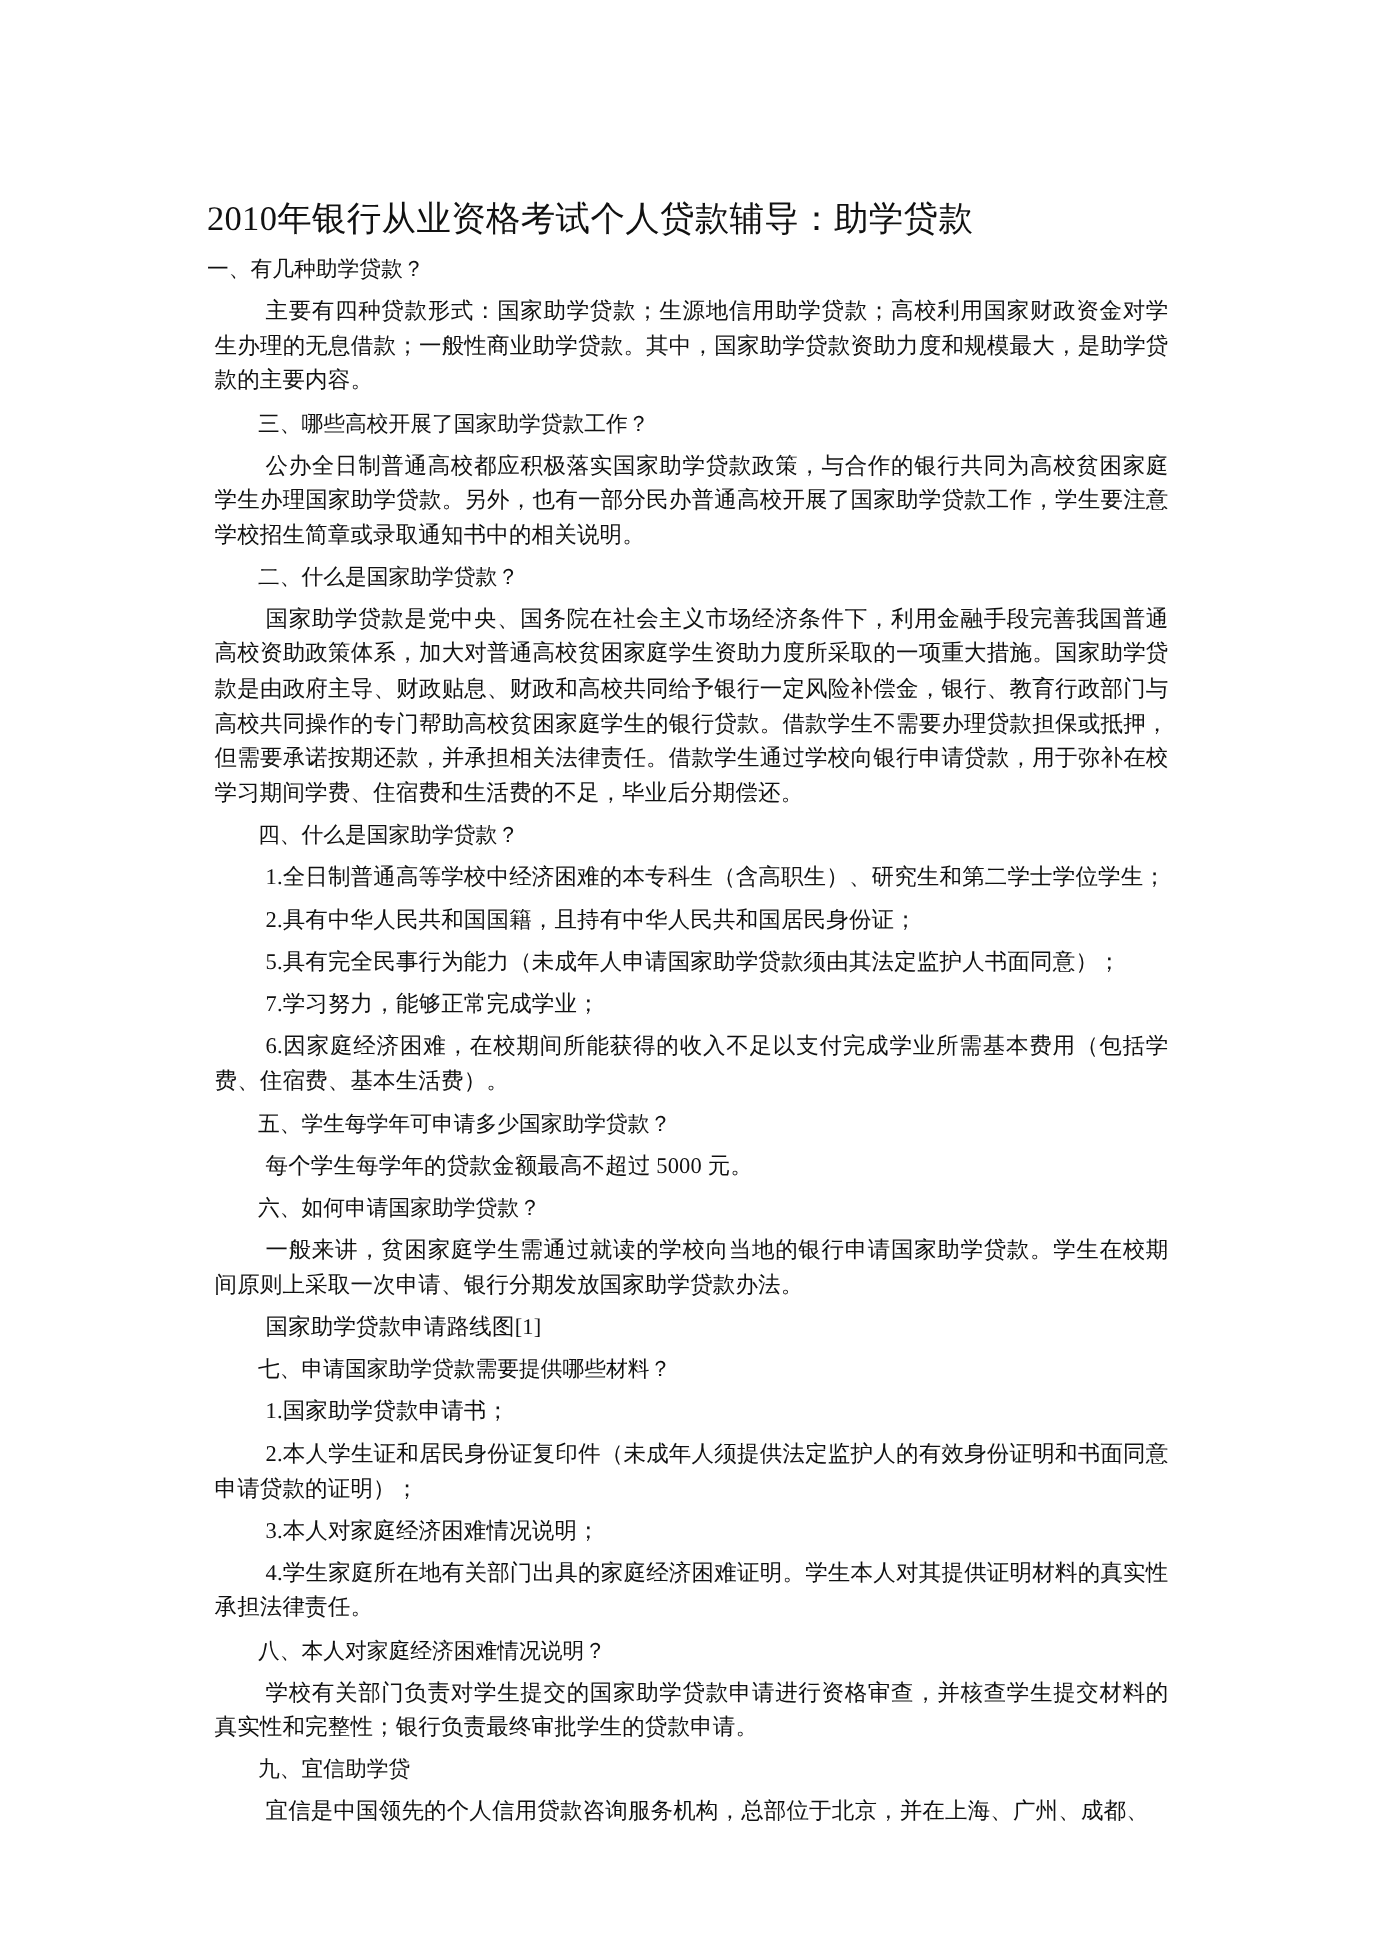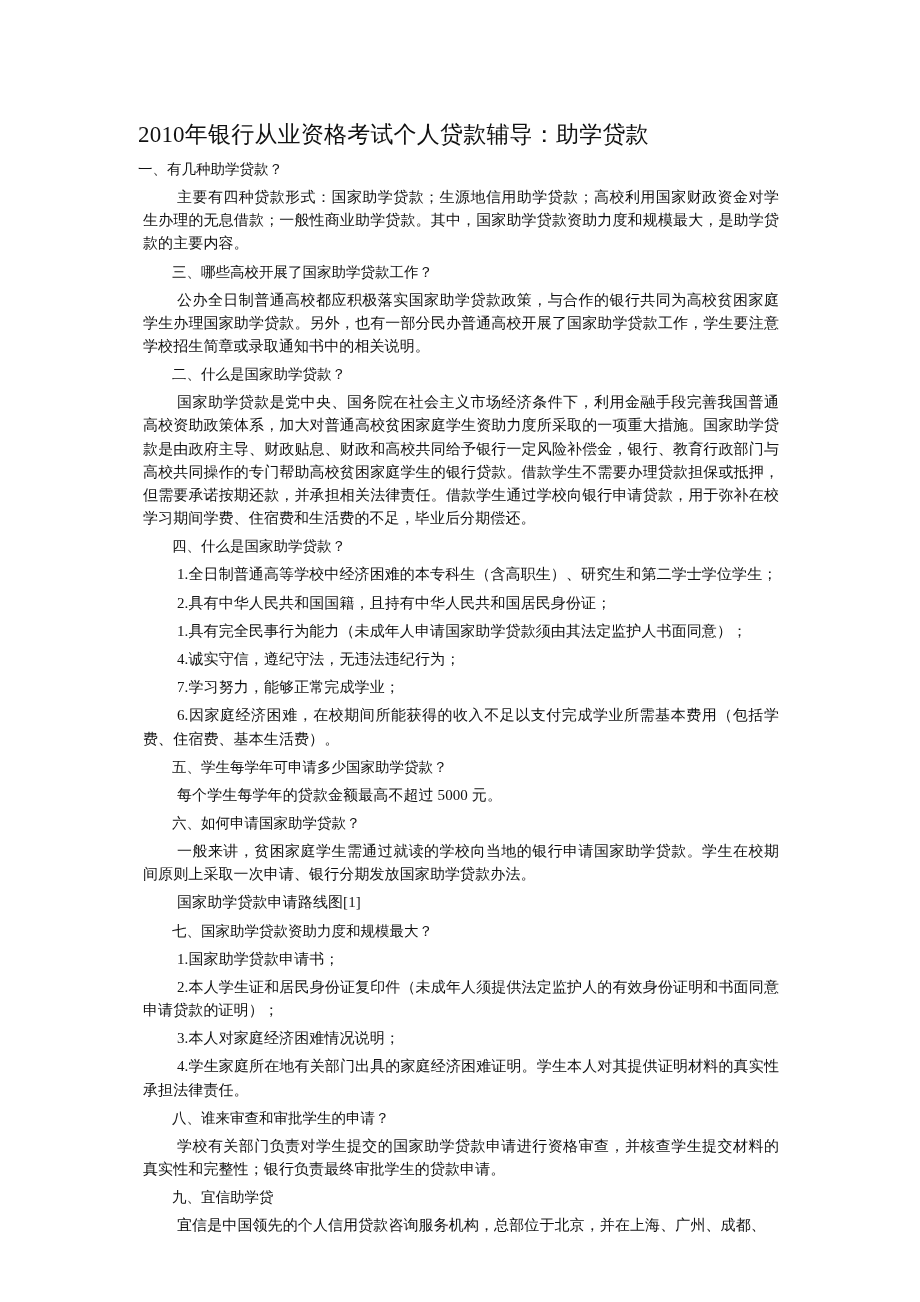--- a/index.html
+++ b/index.html
@@ -11,21 +11,21 @@
       width: 920px;
       height: 1302px;
       position: relative;
       overflow: hidden;
       color: #111111;
       font-family: "Liberation Serif", "DejaVu Serif", serif;
     }
     .page {
       position: absolute;
       left: 138px;
-      top: 118px;
+      top: 129px;
       width: 646px;
     }
     .doc-title {
       font-size: 23px;
       line-height: 34px;
       margin: 0 0 6px 0;
       font-weight: normal;
       letter-spacing: 0.2px;
       white-space: nowrap;
     }
@@ -68,47 +68,46 @@
 
   <section>
     <h2 class="heading indent">二、什么是国家助学贷款？</h2>
     <p class="para">国家助学贷款是党中央、国务院在社会主义市场经济条件下，利用金融手段完善我国普通高校资助政策体系，加大对普通高校贫困家庭学生资助力度所采取的一项重大措施。国家助学贷款是由政府主导、财政贴息、财政和高校共同给予银行一定风险补偿金，银行、教育行政部门与高校共同操作的专门帮助高校贫困家庭学生的银行贷款。借款学生不需要办理贷款担保或抵押，但需要承诺按期还款，并承担相关法律责任。借款学生通过学校向银行申请贷款，用于弥补在校学习期间学费、住宿费和生活费的不足，毕业后分期偿还。</p>
   </section>
 
   <section>
     <h2 class="heading indent">四、什么是国家助学贷款？</h2>
     <p class="para">1.全日制普通高等学校中经济困难的本专科生（含高职生）、研究生和第二学士学位学生；</p>
     <p class="para">2.具有中华人民共和国国籍，且持有中华人民共和国居民身份证；</p>
-    <p class="para">1.具有完全民事行为能力（未成年人申请国家助学贷款须由其法定监护人书面同意）；</p>
-    <p class="para">4.诚实守信，遵纪守法，无违法违纪行为；</p>
+    <p class="para">5.具有完全民事行为能力（未成年人申请国家助学贷款须由其法定监护人书面同意）；</p>
     <p class="para">7.学习努力，能够正常完成学业；</p>
     <p class="para">6.因家庭经济困难，在校期间所能获得的收入不足以支付完成学业所需基本费用（包括学费、住宿费、基本生活费）。</p>
   </section>
 
   <section>
     <h2 class="heading indent">五、学生每学年可申请多少国家助学贷款？</h2>
     <p class="para">每个学生每学年的贷款金额最高不超过 5000 元。</p>
   </section>
 
   <section>
     <h2 class="heading indent">六、如何申请国家助学贷款？</h2>
     <p class="para">一般来讲，贫困家庭学生需通过就读的学校向当地的银行申请国家助学贷款。学生在校期间原则上采取一次申请、银行分期发放国家助学贷款办法。</p>
     <p class="para">国家助学贷款申请路线图[1]</p>
   </section>
 
   <section>
-    <h2 class="heading indent">七、国家助学贷款资助力度和规模最大？</h2>
+    <h2 class="heading indent">七、申请国家助学贷款需要提供哪些材料？</h2>
     <p class="para">1.国家助学贷款申请书；</p>
     <p class="para">2.本人学生证和居民身份证复印件（未成年人须提供法定监护人的有效身份证明和书面同意申请贷款的证明）；</p>
     <p class="para">3.本人对家庭经济困难情况说明；</p>
     <p class="para">4.学生家庭所在地有关部门出具的家庭经济困难证明。学生本人对其提供证明材料的真实性承担法律责任。</p>
   </section>
 
   <section>
-    <h2 class="heading indent">八、谁来审查和审批学生的申请？</h2>
+    <h2 class="heading indent">八、本人对家庭经济困难情况说明？</h2>
     <p class="para">学校有关部门负责对学生提交的国家助学贷款申请进行资格审查，并核查学生提交材料的真实性和完整性；银行负责最终审批学生的贷款申请。</p>
   </section>
 
   <section>
     <h2 class="heading indent">九、宜信助学贷</h2>
     <p class="para">宜信是中国领先的个人信用贷款咨询服务机构，总部位于北京，并在上海、广州、成都、</p>
   </section>
 </div>
 
 </body></html>

